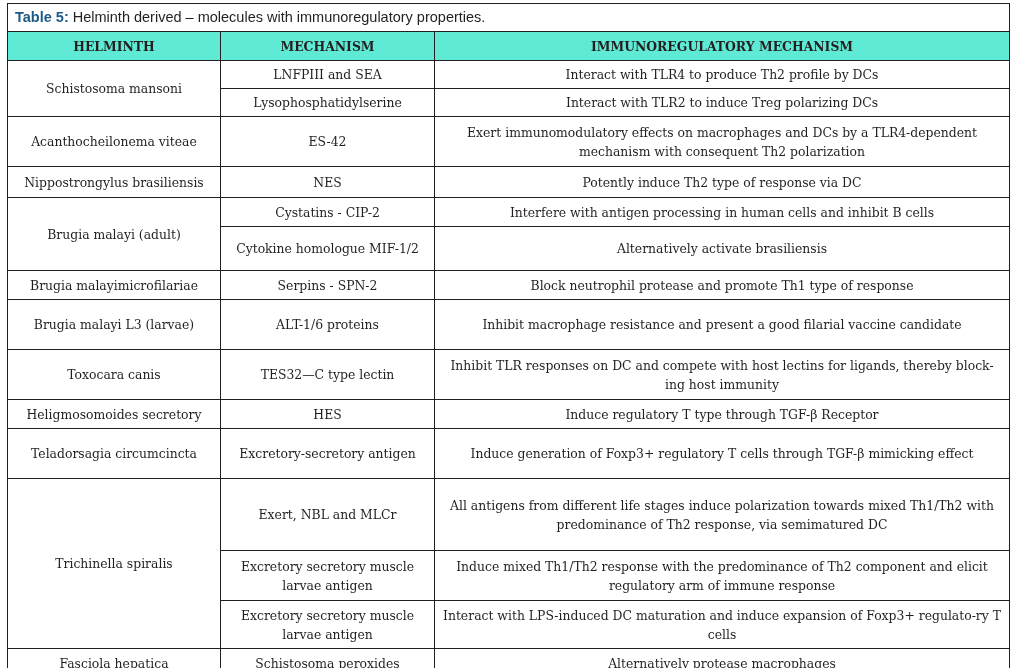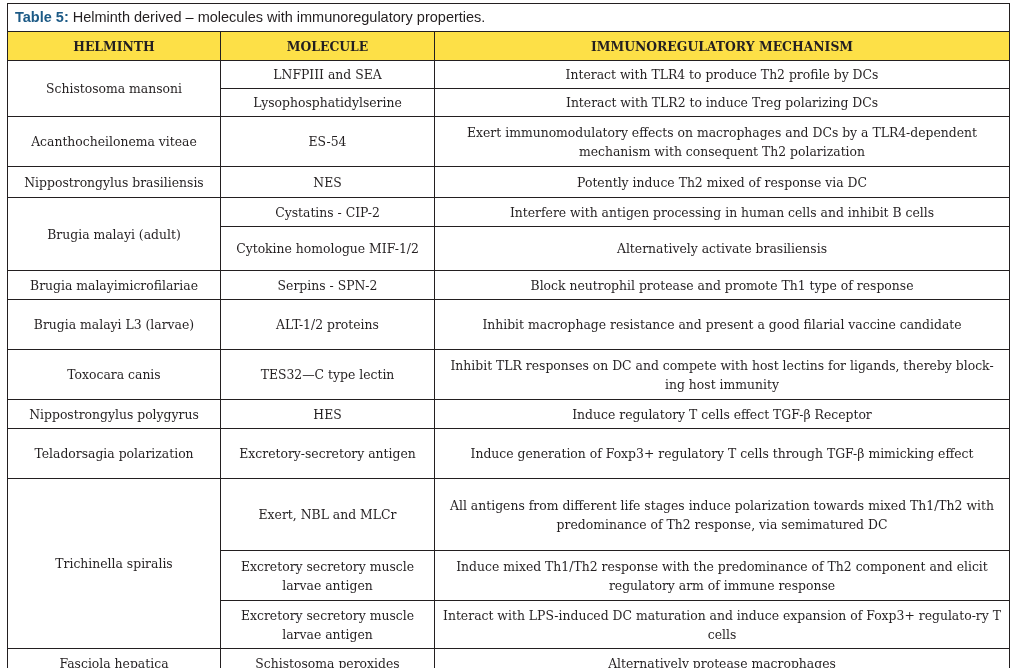--- a/index.html
+++ b/index.html
@@ -13,100 +13,100 @@
   .tbl td, .tbl th {
     border:1px solid #231f20; text-align:center; vertical-align:middle;
     padding:0 6px; line-height:19px;
   }
   .caption-cell {
     text-align:left !important; padding-left:7px !important;
     font-family:"Liberation Sans",sans-serif; font-size:14.5px;
     color:#231f20; height:27px;
   }
   .caption-label { color:#1c5a86; font-weight:bold; }
-  .head th { background:#fde047; font-weight:bold; height:28px; font-size:12.4px; }
+  .head th { background:#5eead4; font-weight:bold; height:28px; font-size:12.4px; }
   .tbl td { letter-spacing:0; }
 </style>
 </head>
 <body>
 
 <table class="tbl">
   <colgroup>
     <col style="width:213px">
     <col style="width:214px">
     <col style="width:575px">
   </colgroup>
   <tbody>
       <tr>
     <td colspan="3" class="caption-cell"><span class="caption-label">Table 5:</span><span> Helminth derived – molecules with immunoregulatory properties.</span></td>
   </tr>
   <tr class="head">
     <th>HELMINTH</th>
-    <th>MOLECULE</th>
+    <th>MECHANISM</th>
     <th>IMMUNOREGULATORY MECHANISM</th>
   </tr>
 
   <tr style="height:28px">
     <td rowspan="2">Schistosoma mansoni</td>
     <td>LNFPIII and SEA</td>
     <td>Interact with TLR4 to produce Th2 profile by DCs</td>
   </tr>
   <tr style="height:28px">
     <td>Lysophosphatidylserine</td>
     <td>Interact with TLR2 to induce Treg polarizing DCs</td>
   </tr>
 
   <tr style="height:50px">
     <td>Acanthocheilonema viteae</td>
-    <td>ES-54</td>
+    <td>ES-42</td>
     <td>Exert immunomodulatory effects on macrophages and DCs by a TLR4-dependent mechanism with consequent Th2 polarization</td>
   </tr>
 
   <tr style="height:31px">
     <td>Nippostrongylus brasiliensis</td>
     <td>NES</td>
-    <td>Potently induce Th2 mixed of response via DC</td>
+    <td>Potently induce Th2 type of response via DC</td>
   </tr>
 
   <tr style="height:29px">
     <td rowspan="2">Brugia malayi (adult)</td>
     <td>Cystatins - CIP-2</td>
     <td>Interfere with antigen processing in human cells and inhibit B cells</td>
   </tr>
   <tr style="height:44px">
     <td>Cytokine homologue MIF-1/2</td>
     <td>Alternatively activate brasiliensis</td>
   </tr>
 
   <tr style="height:29px">
     <td>Brugia malayimicrofilariae</td>
     <td>Serpins - SPN-2</td>
     <td>Block neutrophil protease and promote Th1 type of response</td>
   </tr>
 
   <tr style="height:50px">
     <td>Brugia malayi L3 (larvae)</td>
-    <td>ALT-1/2 proteins</td>
+    <td>ALT-1/6 proteins</td>
     <td>Inhibit macrophage resistance and present a good filarial vaccine candidate</td>
   </tr>
 
   <tr style="height:50px">
     <td>Toxocara canis</td>
     <td>TES32—C type lectin</td>
     <td>Inhibit TLR responses on DC and compete with host lectins for ligands, thereby block-ing host immunity</td>
   </tr>
 
   <tr style="height:29px">
-    <td>Nippostrongylus polygyrus</td>
+    <td>Heligmosomoides secretory</td>
     <td>HES</td>
-    <td>Induce regulatory T cells effect TGF-β Receptor</td>
+    <td>Induce regulatory T type through TGF-β Receptor</td>
   </tr>
 
   <tr style="height:50px">
-    <td>Teladorsagia polarization</td>
+    <td>Teladorsagia circumcincta</td>
     <td>Excretory-secretory antigen</td>
     <td>Induce generation of Foxp3+ regulatory T cells through TGF-β mimicking effect</td>
   </tr>
 
   <tr style="height:72px">
     <td rowspan="3">Trichinella spiralis</td>
     <td>Exert, NBL and MLCr</td>
     <td>All antigens from different life stages induce polarization towards mixed Th1/Th2 with predominance of Th2 response, via semimatured DC</td>
   </tr>
   <tr style="height:50px">

